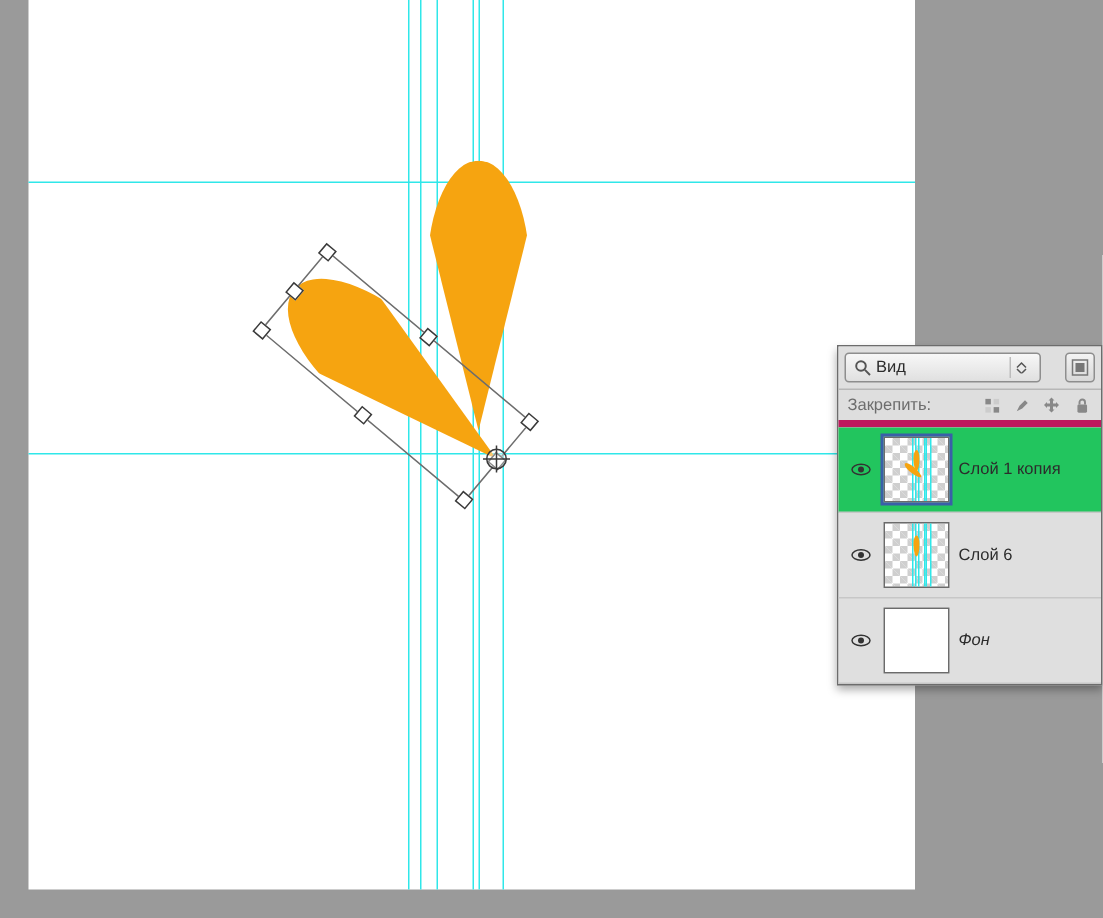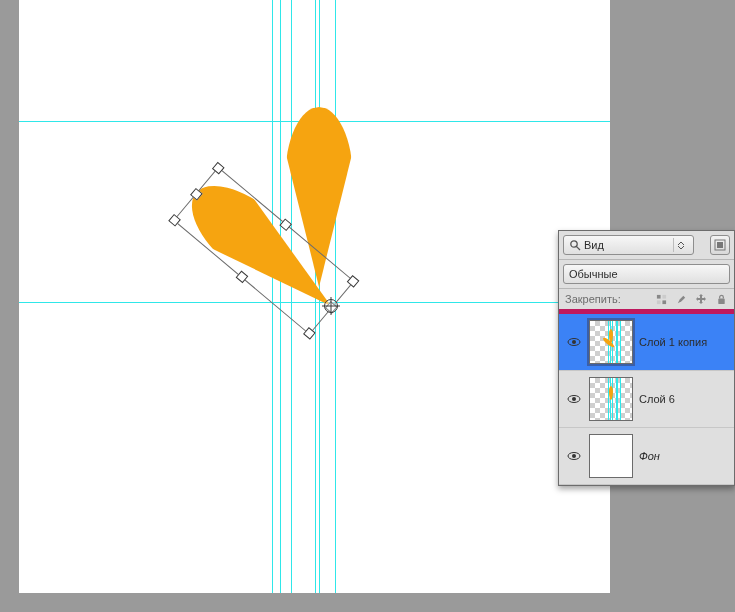--- a/index.html
+++ b/index.html
@@ -158,21 +158,21 @@
   .lock-row .spacer { flex:1; }
   .lock-ic { width:14px; height:14px; display:flex; align-items:center; justify-content:center; }
 
   .layer-list { background:#dfdfdf; }
   .layer {
     display:flex; align-items:center;
     padding:6px 6px;
     border-bottom:1px solid #c7c7c7;
     gap:6px;
   }
-  .layer.selected { background:#3b82f6; }
+  .layer.selected { background:#22c55e; }
   .vis {
     width:18px; display:flex; align-items:center; justify-content:center;
   }
   .thumb {
     width:42px; height:42px;
     border:1px solid #6b6b6b;
     position:relative;
     background:#fff;
   }
   .thumb.selected { outline:2px solid #3a5fa8; outline-offset:0; }
@@ -251,25 +251,20 @@
       </span>
     </div>
     <div class="ico-btn">
       <svg viewBox="0 0 12 12" width="12" height="12">
           <rect x="1" y="1" width="10" height="10" fill="none" stroke="#777" stroke-width="1"></rect>
           <rect x="3" y="3" width="6" height="6" fill="#777"></rect>
         </svg>
     </div>
   </div>
 
-  <div class="mode-row">
-    <div class="dropdown" style="flex:1">
-      <span>Обычные</span>
-    </div>
-  </div>
 
   <div class="lock-row">
     <span>Закрепить:</span>
     <span class="spacer"></span>
     <span class="lock-ic">
       <svg viewBox="0 0 12 12" width="11" height="11">
           <rect x="1" y="1" width="4" height="4" fill="#888"></rect>
           <rect x="7" y="1" width="4" height="4" fill="#ccc"></rect>
           <rect x="1" y="7" width="4" height="4" fill="#ccc"></rect>
           <rect x="7" y="7" width="4" height="4" fill="#888"></rect>

